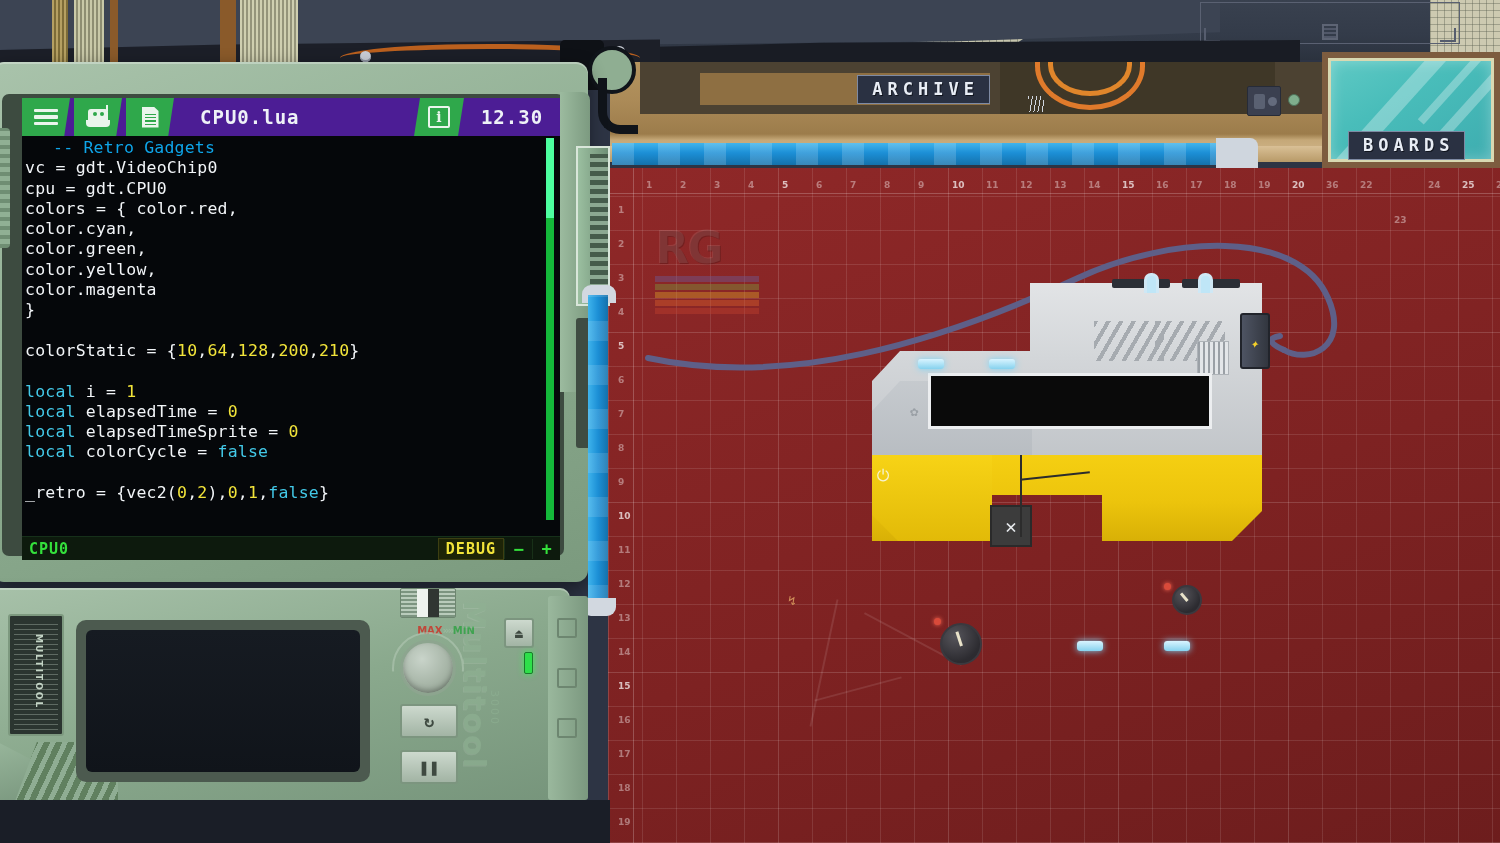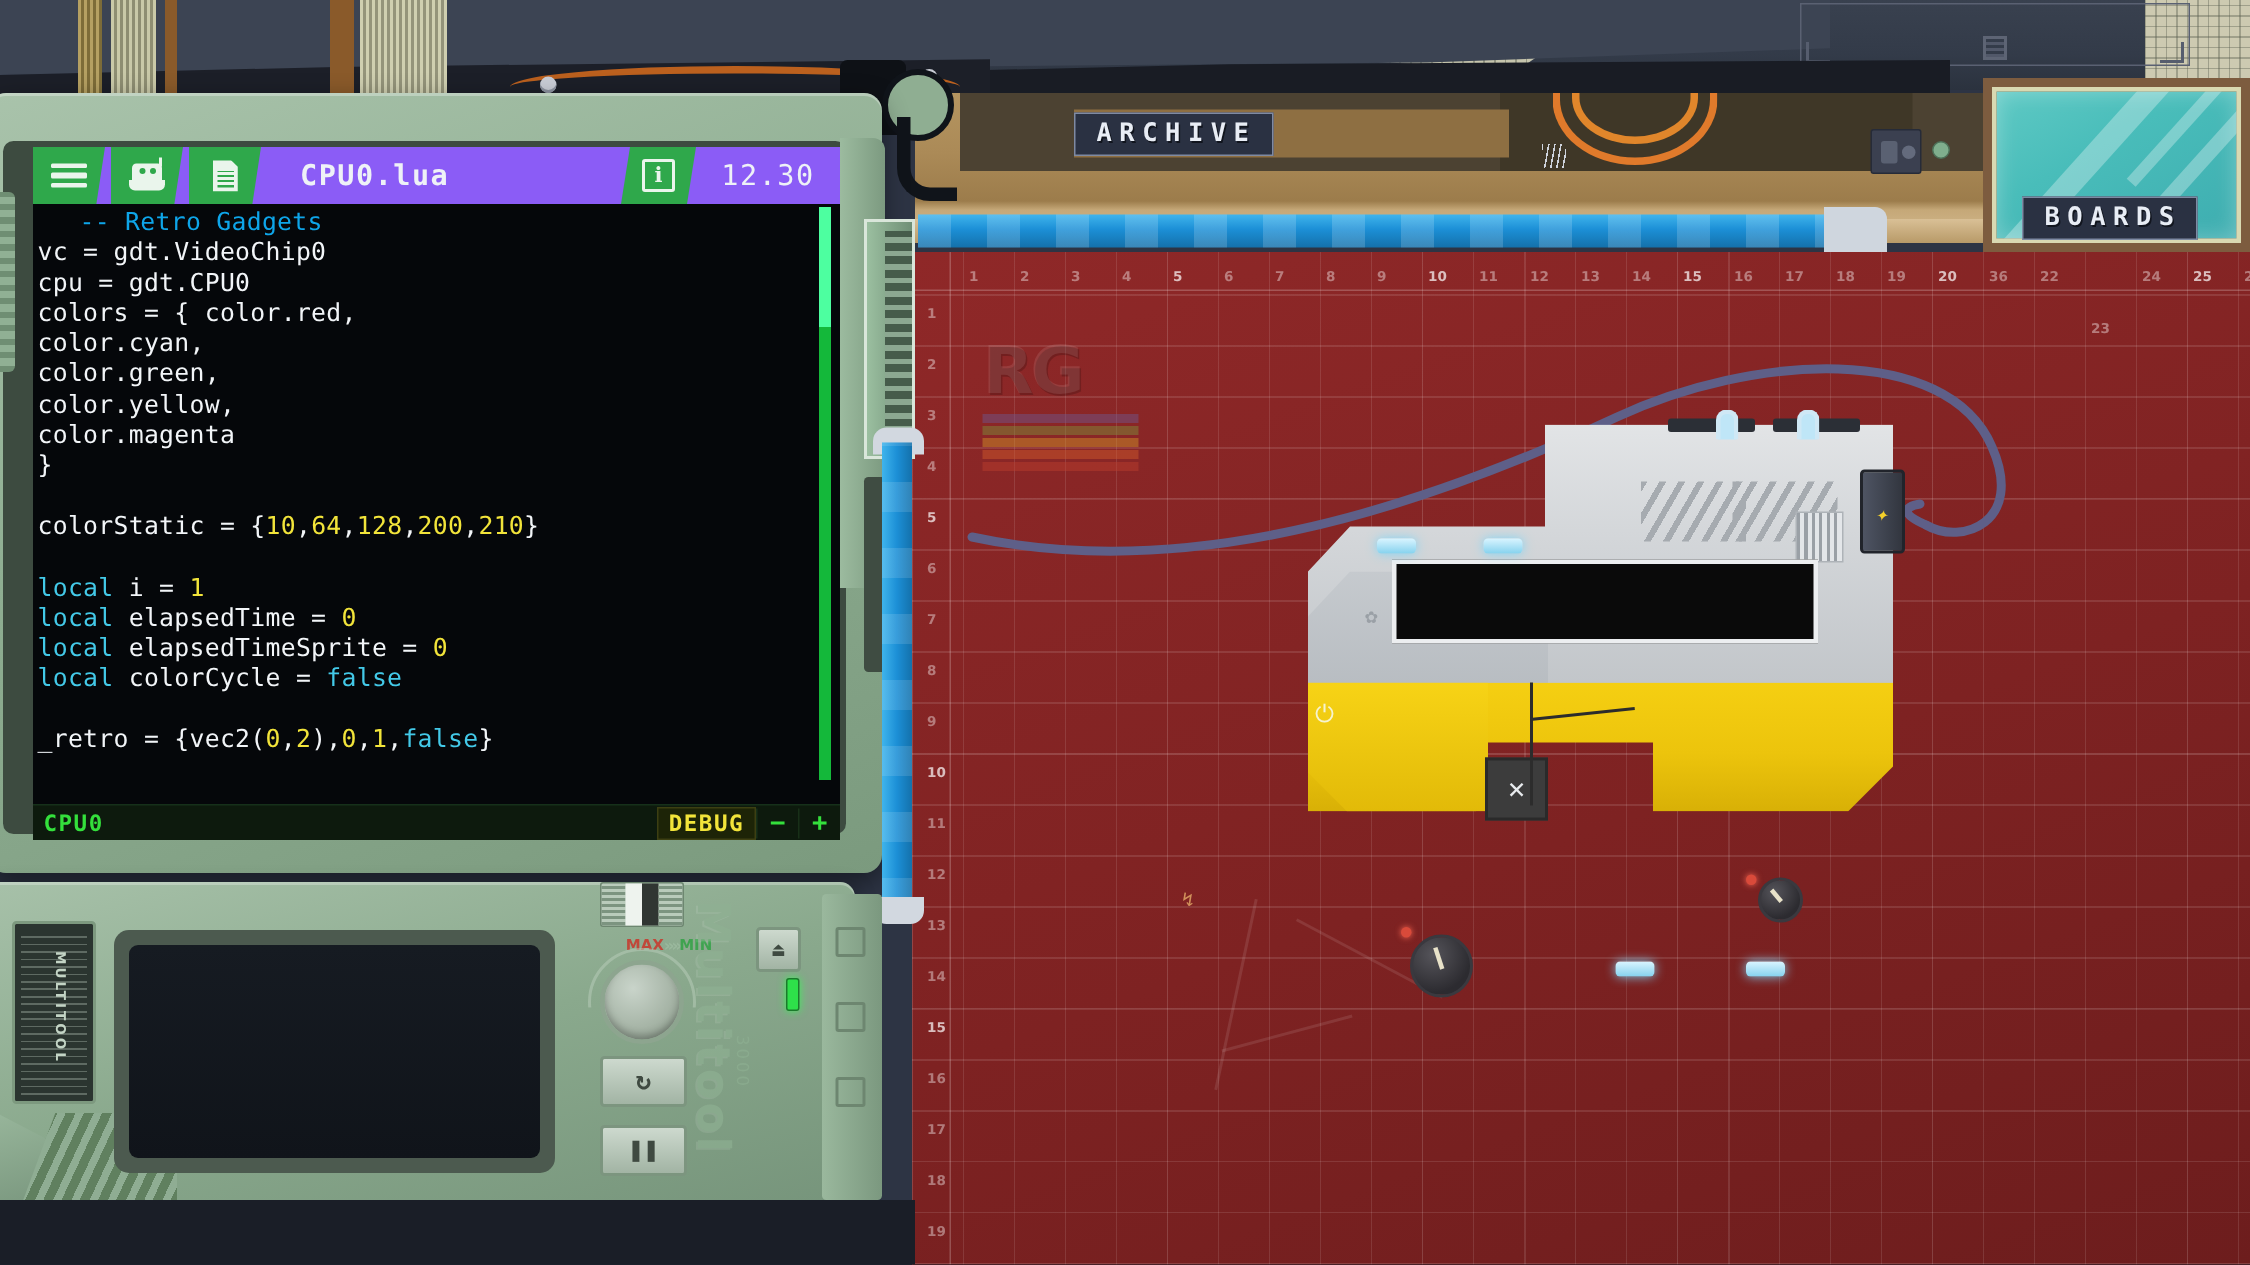--- a/index.html
+++ b/index.html
@@ -80,21 +80,21 @@
     background:#3f3727;
   }
   .shelf-lip {
     position:absolute; left:610px; top:146px; width:760px; height:16px;
     background:linear-gradient(180deg,#d9c096,#b89a68);
   }
 
   .archive-plaque {
     position:absolute; left:700px; top:73px; width:290px; height:32px;
     background:#8e6f42;
-    display:flex; align-items:center; justify-content:flex-start;margin-left:16px;
+    display:flex; align-items:center; justify-content:flex-end;
   }
   .label-plate {
     background:#2a3142; color:#e8edf5; border:1px solid #7e8aa3;
     font-size:17px; letter-spacing:5px; padding:3px 10px 4px 14px;
     font-family:"DejaVu Sans Mono", monospace; font-weight:bold;
     text-shadow:1px 1px 0 #11151e;
   }
 
   .coil-wire {
     position:absolute; left:1035px; top:62px; width:110px; height:48px;
@@ -304,42 +304,42 @@
   .editor-bezel {
     position:absolute; left:10px; top:32px; width:562px; height:462px;
     background:#3d4b40; border-radius:7px;
   }
   .editor-screen {
     position:absolute; left:22px; top:98px; width:538px; height:462px;
     background:#05070a; overflow:hidden;
   }
   .ed-topbar {
     position:absolute; left:0; top:0; width:538px; height:38px;
-    background:#8b5cf6;
+    background:#4c1d95;
     display:flex; align-items:stretch;
   }
   .ed-tab {
     position:relative; width:48px; background:#2fa84b;
     display:flex; align-items:center; justify-content:center;
     margin-right:4px;
     clip-path:polygon(0 0, 100% 0, 88% 100%, 0 100%);
   }
   .ed-tab.first { clip-path:polygon(0 0, 100% 0, 88% 100%, 0 100%); }
   .ed-title {
     flex:1; display:flex; align-items:center; padding-left:22px;
     color:#eef1f7; font-size:19px; font-weight:bold; letter-spacing:1px;
     font-family:"DejaVu Sans Mono", monospace;
   }
   .ed-info {
     width:50px; background:#2fa84b; display:flex; align-items:center; justify-content:center;
     clip-path:polygon(12% 0, 100% 0, 88% 100%, 0 100%);
   }
   .ed-clock {
     width:96px; display:flex; align-items:center; justify-content:center;
-    color:#eef1f7; font-size:19px; font-weight:normal; letter-spacing:1px;
+    color:#eef1f7; font-size:19px; font-weight:bold; letter-spacing:1px;
   }
   .ham { width:24px; height:17px; display:flex; flex-direction:column; justify-content:space-between; }
   .ham span { display:block; height:3.4px; background:#eaf5ec; border-radius:1px; }
   .doc-ico {
     width:17px; height:21px; background:#eaf5ec; position:relative;
     clip-path:polygon(0 0, 72% 0, 100% 22%, 100% 100%, 0 100%);
   }
   .doc-ico::after{
     content:""; position:absolute; left:3px; top:7px; right:3px; height:11px;
     background:repeating-linear-gradient(0deg,#2fa84b 0 1.5px, transparent 1.5px 3.4px);

